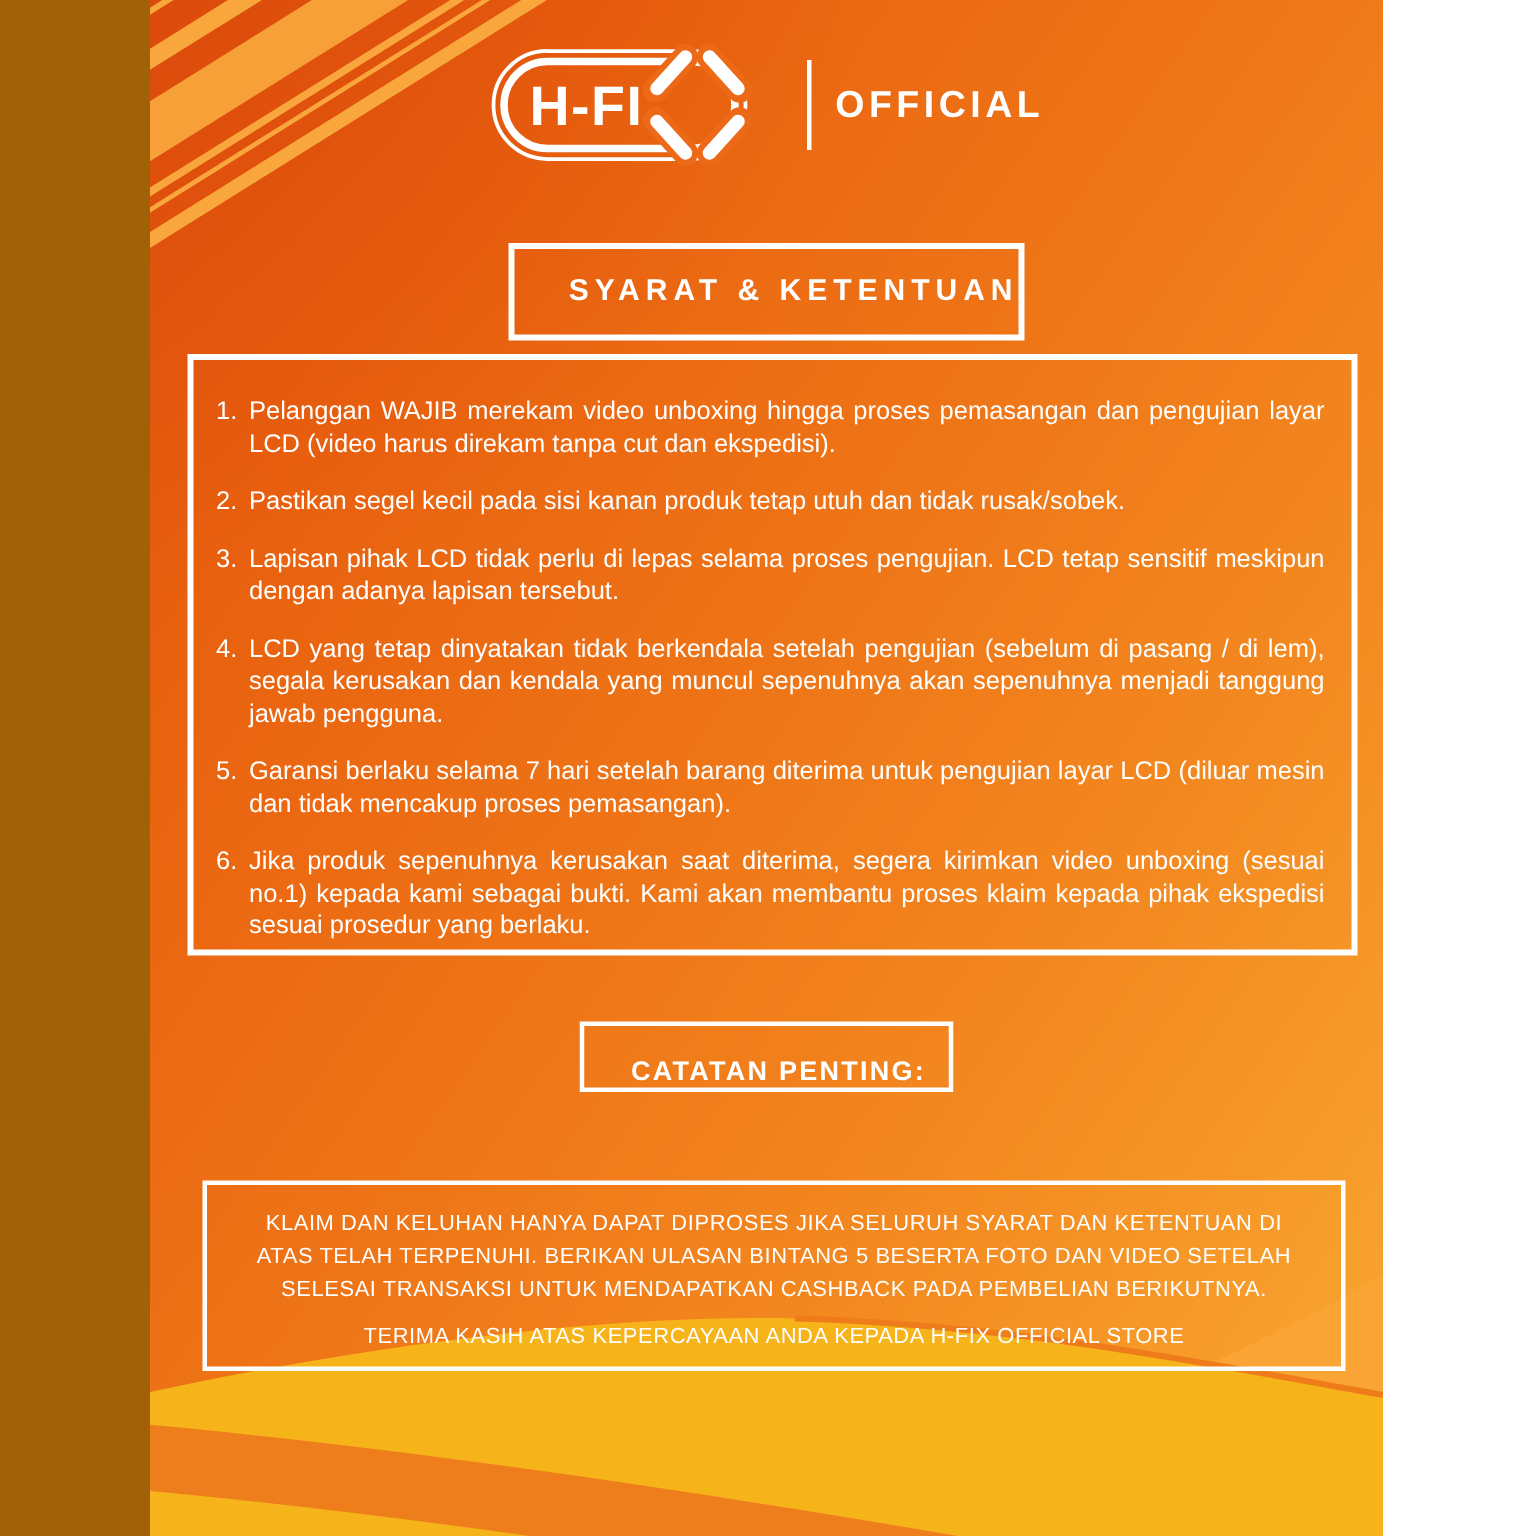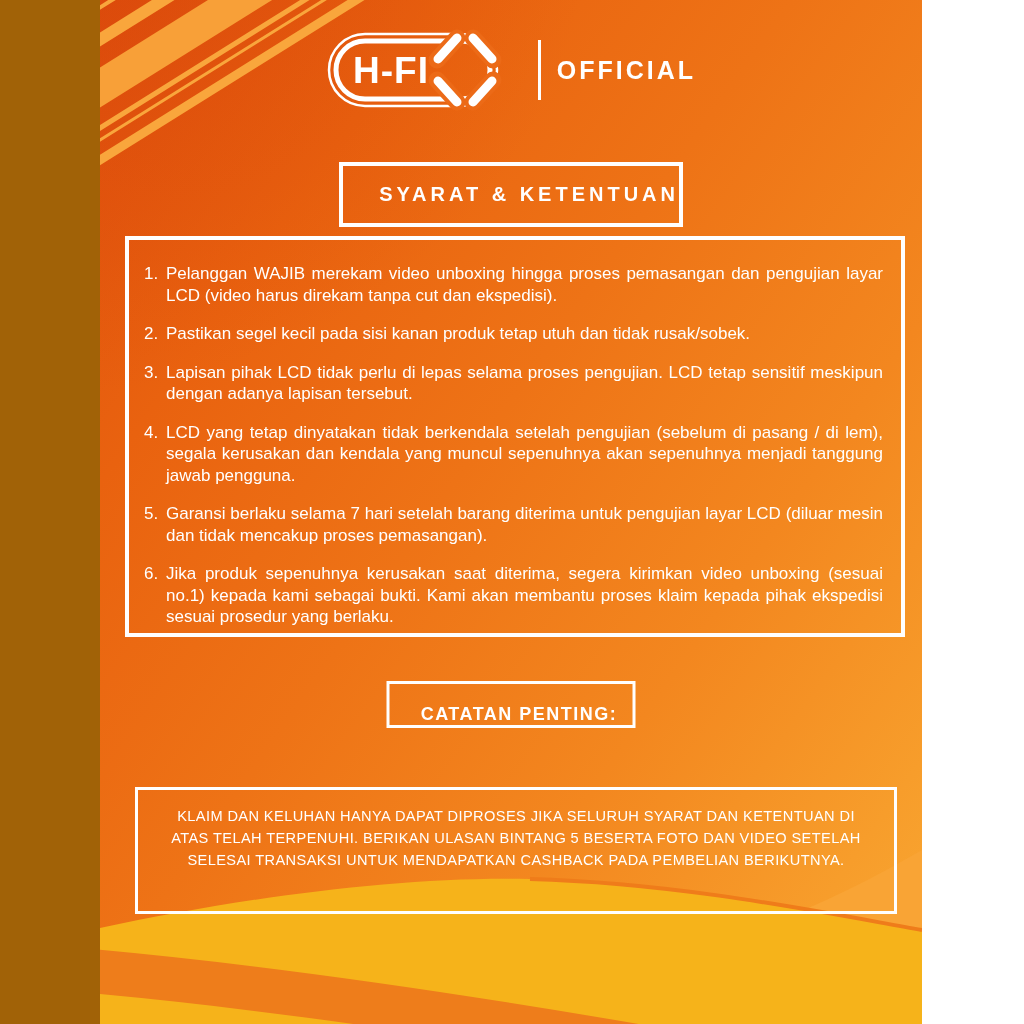--- a/index.html
+++ b/index.html
@@ -151,16 +151,17 @@
         <p><span>Jika produk sepenuhnya kerusakan saat diterima, </span><span class="b">segera kirimkan video unboxing</span><span> (sesuai no.1) kepada kami sebagai bukti. Kami akan membantu proses klaim kepada pihak ekspedisi sesuai prosedur yang berlaku.</span></p>
       </div>
     </section>
 
     <div class="notes-box">
       <span>CATATAN PENTING:</span>
     </div>
 
     <section class="footer-box">
       <p><span>KLAIM DAN KELUHAN HANYA DAPAT DIPROSES JIKA </span><span class="b">SELURUH</span><span> SYARAT DAN KETENTUAN DI ATAS TELAH TERPENUHI. BERIKAN ULASAN </span><span class="b">BINTANG 5</span><span> BESERTA </span><span class="b">FOTO DAN VIDEO</span><span> SETELAH SELESAI TRANSAKSI UNTUK MENDAPATKAN </span><span class="b">CASHBACK</span><span> PADA PEMBELIAN BERIKUTNYA.</span></p>
+      <p><span class="b">TERIMA KASIH ATAS KEPERCAYAAN ANDA KEPADA H-FIX OFFICIAL STORE</span></p>
     </section>
 
   </div>
 </div>
 
 </body></html>

